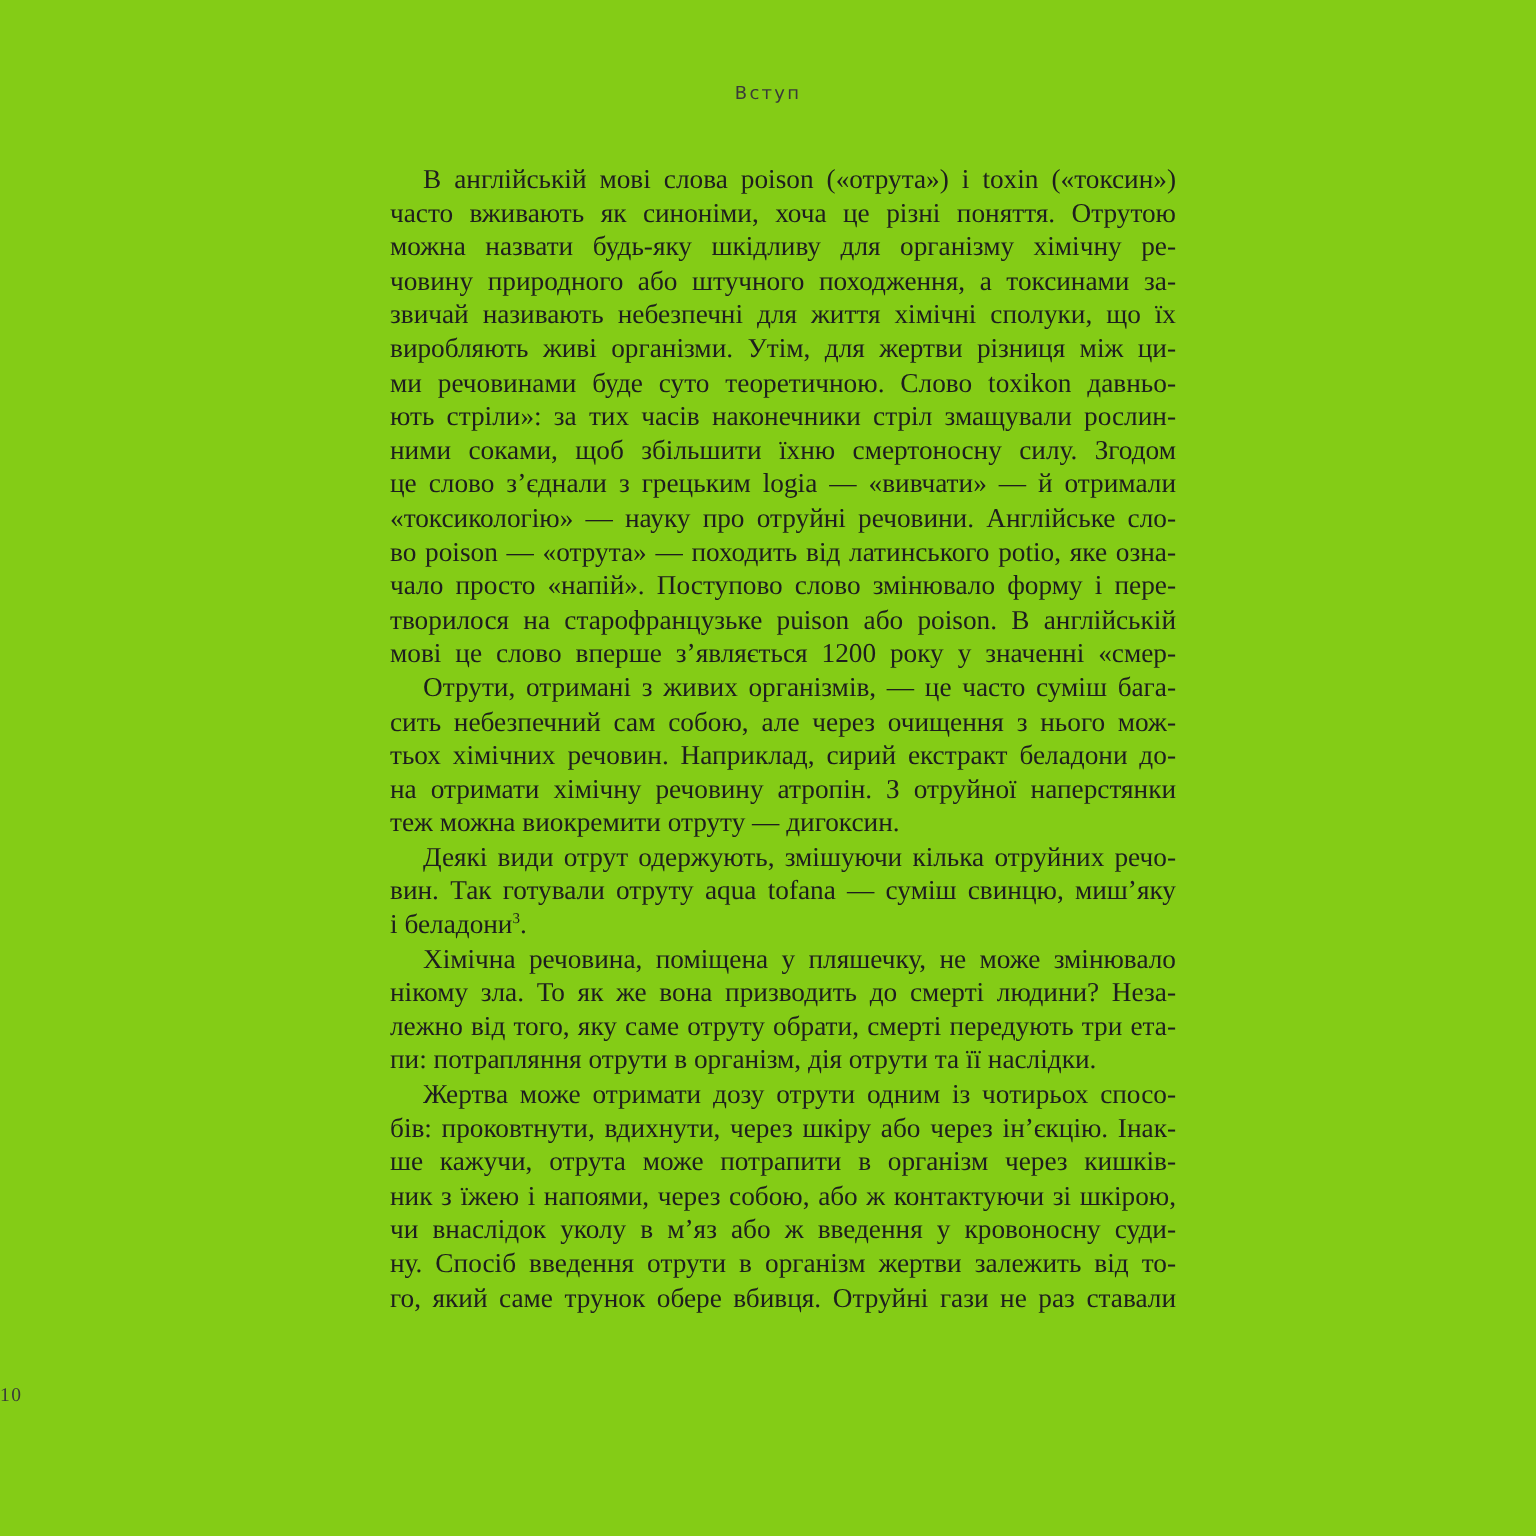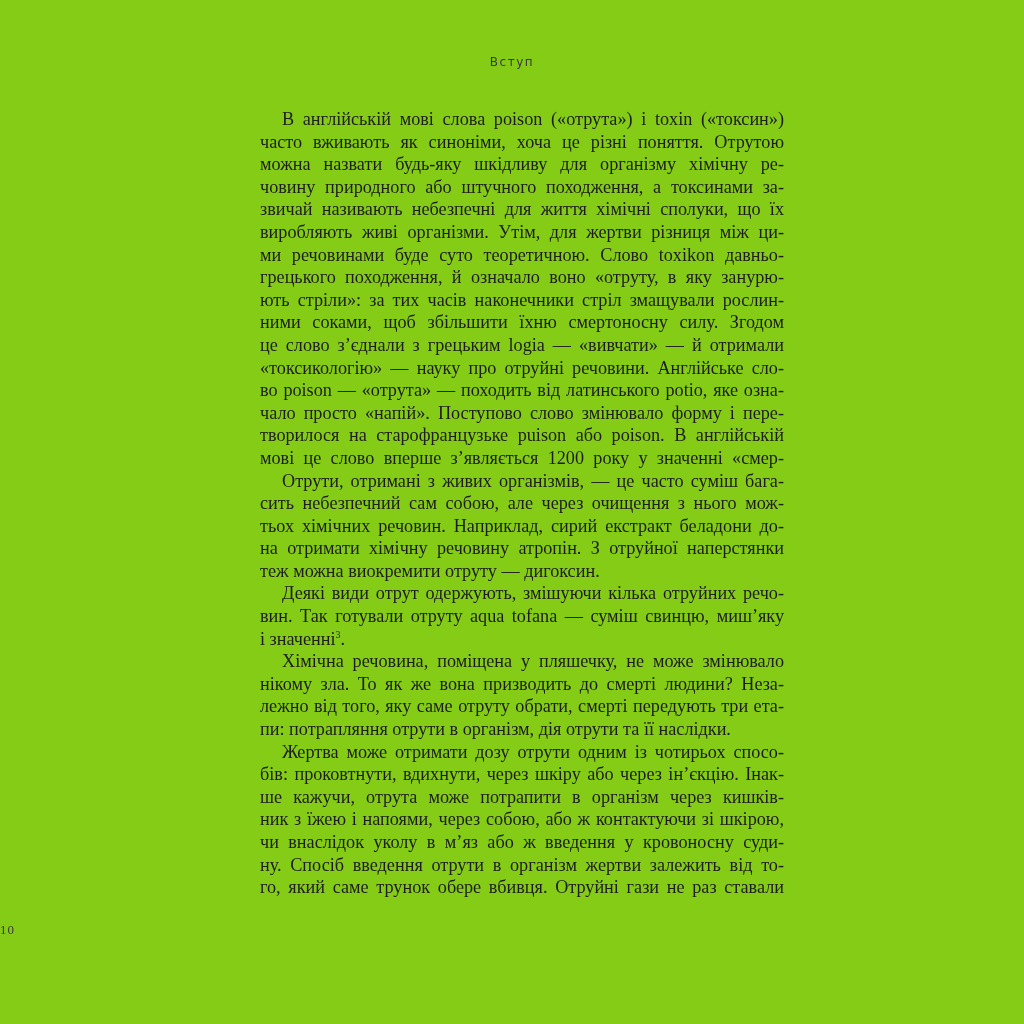--- a/index.html
+++ b/index.html
@@ -34,21 +34,20 @@
   <div class="body-text">
 
     <div>
       <span class="line indent">В англійській мові слова poison («отрута») і toxin («токсин»)</span>
       <span class="line">часто вживають як синоніми, хоча це різні поняття. Отрутою</span>
       <span class="line">можна назвати будь-яку шкідливу для організму хімічну ре-</span>
       <span class="line">човину природного або штучного походження, а токсинами за-</span>
       <span class="line">звичай називають небезпечні для життя хімічні сполуки, що їх</span>
       <span class="line">виробляють живі організми. Утім, для жертви різниця між ци-</span>
       <span class="line">ми речовинами буде суто теоретичною. Слово toxikon давньо-</span>
-      <span class="line">грецького походження, й означало воно «отруту, в яку занурю-</span>
       <span class="line">ють стріли»: за тих часів наконечники стріл змащували рослин-</span>
       <span class="line">ними соками, щоб збільшити їхню смертоносну силу. Згодом</span>
       <span class="line">це слово з’єднали з грецьким logia — «вивчати» — й отримали</span>
       <span class="line">«токсикологію» — науку про отруйні речовини. Англійське сло-</span>
       <span class="line">во poison — «отрута» — походить від латинського potio, яке озна-</span>
       <span class="line">чало просто «напій». Поступово слово змінювало форму і пере-</span>
       <span class="line">творилося на старофранцузьке puison або poison. В англійській</span>
       <span class="line">мові це слово вперше з’являється 1200 року у значенні «смер-</span>
     </div>
 
@@ -56,21 +55,21 @@
       <span class="line indent">Отрути, отримані з живих організмів, — це часто суміш бага-</span>
       <span class="line">сить небезпечний сам собою, але через очищення з нього мож-</span>
       <span class="line">тьох хімічних речовин. Наприклад, сирий екстракт беладони до-</span>
       <span class="line">на отримати хімічну речовину атропін. З отруйної наперстянки</span>
       <span class="line last">теж можна виокремити отруту — дигоксин.</span>
     </div>
 
     <div>
       <span class="line indent">Деякі види отрут одержують, змішуючи кілька отруйних речо-</span>
       <span class="line">вин. Так готували отруту aqua tofana — суміш свинцю, миш’яку</span>
-      <span class="line last"><span>і значенні</span><sup>3</sup><span>.</span></span>
+      <span class="line last"><span>і беладони</span><sup>3</sup><span>.</span></span>
     </div>
 
     <div>
       <span class="line indent">Хімічна речовина, поміщена у пляшечку, не може змінювало</span>
       <span class="line">нікому зла. То як же вона призводить до смерті людини? Неза-</span>
       <span class="line">лежно від того, яку саме отруту обрати, смерті передують три ета-</span>
       <span class="line last">пи: потрапляння отрути в організм, дія отрути та її наслідки.</span>
     </div>
 
     <div>

